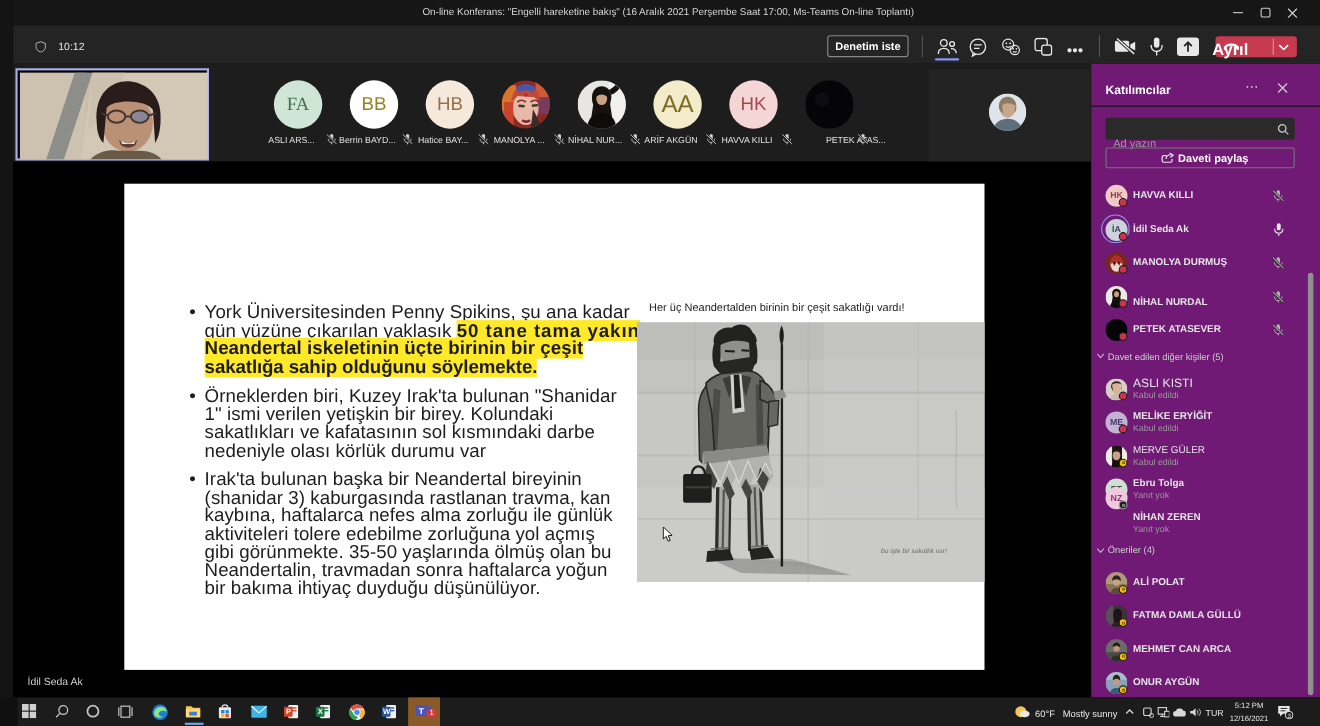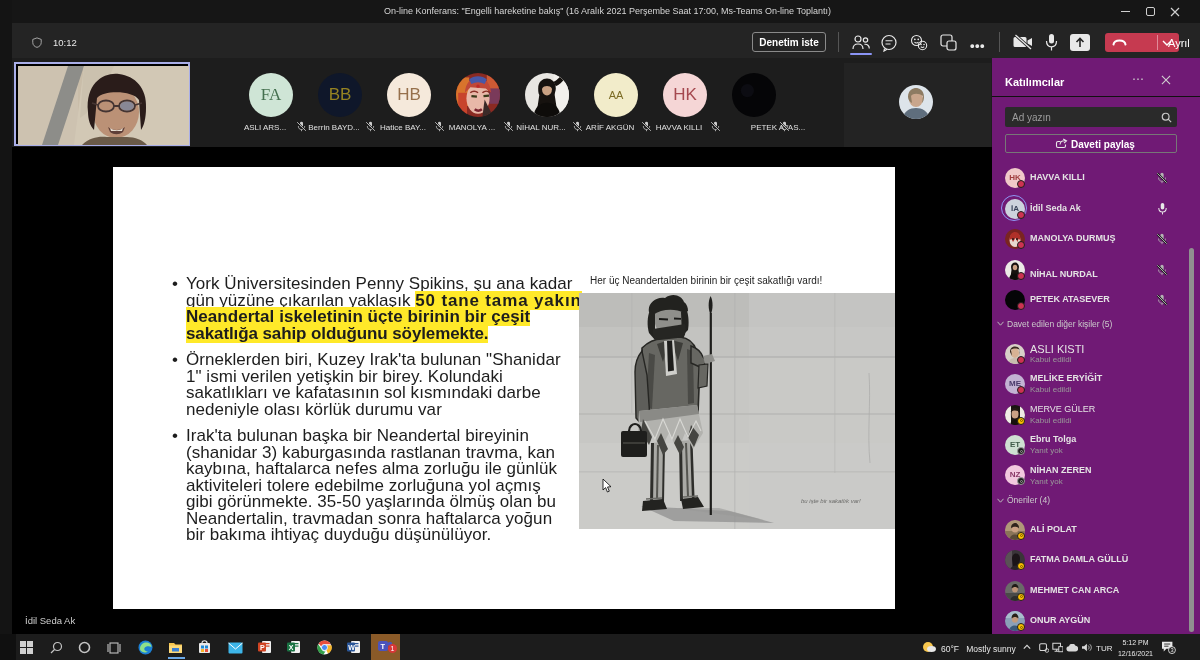--- a/index.html
+++ b/index.html
@@ -87,21 +87,21 @@
 
 <svg class="abs" style="left:1069px;top:33px;" width="22" height="19" viewBox="0 0 22 19">
   <rect x="1" y="1" width="20" height="17" rx="3" fill="#e8e8e8"></rect>
   <path d="M11 14 V6 M7.5 9 L11 5.5 L14.5 9" stroke="#242424" stroke-width="1.6" fill="none"></path>
 </svg>
 
 <div class="abs" style="left:1105px;top:33px;width:74px;height:19px;background:#c63a50;border-radius:3px;"></div>
 <svg class="abs" style="left:1112px;top:39px;" width="15" height="7" viewBox="0 0 15 7">
     <path d="M1.5 5.5 C2 2.5 5 1.5 7.5 1.5 s5.5 1 6 4" fill="none" stroke="#fff" stroke-width="2" stroke-linecap="round"></path>
   </svg>
-<div class="abs" style="left:1168px;top:37px;color:#fff;font-size:11px;font-weight:normal;">Ayrıl</div>
+<div class="abs" style="left:1102px;top:37px;color:#fff;font-size:15px;font-weight:bold;">Ayrıl</div>
 <div class="abs" style="left:1157px;top:35px;width:1px;height:15px;background:#e08a99;"></div>
 <svg class="abs" style="left:1162px;top:40px;" width="10" height="6" viewBox="0 0 10 6">
     <path d="M1 1 L5 5 L9 1" fill="none" stroke="#fff" stroke-width="1.4"></path>
   </svg>
 
 <div class="abs" style="left:12px;top:58px;width:980px;height:89px;background:#1d1d1d;"></div>
 
 <div class="abs" style="left:14px;top:62px;width:176px;height:84px;background:#000;border:2.5px solid #a9aee8;">
   <svg width="171" height="79" viewBox="0 0 171 79" style="position:absolute;left:2px;top:2px;">
     <rect width="171" height="79" fill="#c9bda9"></rect>
@@ -128,21 +128,21 @@
 <div id="strip">
     <div class="abs" style="left:249px;top:73px;width:44px;height:44px;border-radius:50%;background:#cfe5d6;color:#45704f;font-size:17px;text-align:center;line-height:44px;font-family:Liberation Serif, serif;">FA</div>
     <div class="abs" style="left:237px;top:123px;width:56px;color:#e0e0e0;font-size:8px;text-align:center;white-space:nowrap;">ASLI ARS...</div>
     <svg class="abs" style="left:296px;top:121px;" width="11" height="11" viewBox="0 0 14 14">
       <rect x="5.1" y="1" width="3.8" height="7" rx="1.9" fill="#cfcfcf"></rect>
       <path d="M3 6.5 c0 3 1.8 4.3 4 4.3 s4-1.3 4-4.3" fill="none" stroke="#cfcfcf" stroke-width="1"></path>
       <path d="M7 11 v2" stroke="#cfcfcf" stroke-width="1"></path>
       <path d="M1.5 1.5 L12.5 12.5" stroke="#1d1d1d" stroke-width="2.4"></path>
       <path d="M1.5 1.5 L12.5 12.5" stroke="#cfcfcf" stroke-width="1.1"></path>
     </svg>
-    <div class="abs" style="left:318px;top:73px;width:44px;height:44px;border-radius:50%;background:#0f172a;color:#958322;font-size:17px;text-align:center;line-height:44px;">BB</div>
+    <div class="abs" style="left:318px;top:73px;width:44px;height:44px;border-radius:50%;background:#ffffff;color:#958322;font-size:17px;text-align:center;line-height:44px;">BB</div>
     <div class="abs" style="left:306px;top:123px;width:56px;color:#e0e0e0;font-size:8px;text-align:center;white-space:nowrap;">Berrin BAYD...</div>
     <svg class="abs" style="left:365px;top:121px;" width="11" height="11" viewBox="0 0 14 14">
       <rect x="5.1" y="1" width="3.8" height="7" rx="1.9" fill="#cfcfcf"></rect>
       <path d="M3 6.5 c0 3 1.8 4.3 4 4.3 s4-1.3 4-4.3" fill="none" stroke="#cfcfcf" stroke-width="1"></path>
       <path d="M7 11 v2" stroke="#cfcfcf" stroke-width="1"></path>
       <path d="M1.5 1.5 L12.5 12.5" stroke="#1d1d1d" stroke-width="2.4"></path>
       <path d="M1.5 1.5 L12.5 12.5" stroke="#cfcfcf" stroke-width="1.1"></path>
     </svg>
     <div class="abs" style="left:387px;top:73px;width:44px;height:44px;border-radius:50%;background:#f5e9db;color:#96704c;font-size:17px;text-align:center;line-height:44px;">HB</div>
     <div class="abs" style="left:375px;top:123px;width:56px;color:#e0e0e0;font-size:8px;text-align:center;white-space:nowrap;">Hatice BAY...</div>
@@ -200,21 +200,21 @@
         </g>
       </svg></div>
     <div class="abs" style="left:513px;top:123px;width:56px;color:#e0e0e0;font-size:8px;text-align:center;white-space:nowrap;">NİHAL NUR...</div>
     <svg class="abs" style="left:572px;top:121px;" width="11" height="11" viewBox="0 0 14 14">
       <rect x="5.1" y="1" width="3.8" height="7" rx="1.9" fill="#cfcfcf"></rect>
       <path d="M3 6.5 c0 3 1.8 4.3 4 4.3 s4-1.3 4-4.3" fill="none" stroke="#cfcfcf" stroke-width="1"></path>
       <path d="M7 11 v2" stroke="#cfcfcf" stroke-width="1"></path>
       <path d="M1.5 1.5 L12.5 12.5" stroke="#1d1d1d" stroke-width="2.4"></path>
       <path d="M1.5 1.5 L12.5 12.5" stroke="#cfcfcf" stroke-width="1.1"></path>
     </svg>
-    <div class="abs" style="left:594px;top:73px;width:44px;height:44px;border-radius:50%;background:#f2ecca;color:#7c6c25;font-size:11px;text-align:center;line-height:44px;">AA</div>
+    <div class="abs" style="left:594px;top:73px;width:44px;height:44px;border-radius:50%;background:#f2ecca;color:#7c6c25;font-size:22px;text-align:center;line-height:44px;">AA</div>
     <div class="abs" style="left:582px;top:123px;width:56px;color:#e0e0e0;font-size:8px;text-align:center;white-space:nowrap;">ARİF AKGÜN</div>
     <svg class="abs" style="left:641px;top:121px;" width="11" height="11" viewBox="0 0 14 14">
       <rect x="5.1" y="1" width="3.8" height="7" rx="1.9" fill="#cfcfcf"></rect>
       <path d="M3 6.5 c0 3 1.8 4.3 4 4.3 s4-1.3 4-4.3" fill="none" stroke="#cfcfcf" stroke-width="1"></path>
       <path d="M7 11 v2" stroke="#cfcfcf" stroke-width="1"></path>
       <path d="M1.5 1.5 L12.5 12.5" stroke="#1d1d1d" stroke-width="2.4"></path>
       <path d="M1.5 1.5 L12.5 12.5" stroke="#cfcfcf" stroke-width="1.1"></path>
     </svg>
     <div class="abs" style="left:663px;top:73px;width:44px;height:44px;border-radius:50%;background:#f5d6d6;color:#a5484f;font-size:17px;text-align:center;line-height:44px;">HK</div>
     <div class="abs" style="left:651px;top:123px;width:56px;color:#e0e0e0;font-size:8px;text-align:center;white-space:nowrap;">HAVVA KILLI</div>
@@ -343,21 +343,21 @@
 
 <div class="abs" id="sidebar" style="left:992px;top:58px;width:208px;height:576px;background:#701a75;">
   <div class="abs" style="left:13px;top:18px;color:#fff;font-size:11px;font-weight:bold;">Katılımcılar</div>
   <div class="abs" style="left:140px;top:14px;color:#d0d0d0;font-size:12px;letter-spacing:1px;">⋯</div>
   <svg class="abs" style="left:169px;top:17px;" width="10" height="10" viewBox="0 0 11 11">
       <path d="M1 1 L10 10 M10 1 L1 10" stroke="#d0d0d0" stroke-width="1.2"></path>
     </svg>
   <div class="abs" style="left:0;top:38px;width:208px;height:1px;background:#111;"></div>
 
   <div class="abs" style="left:13px;top:49px;width:172px;height:20px;background:#2a2a2a;border-radius:2px;"></div>
-  <div class="abs" style="left:20px;top:54px;color:#9c9c9c;font-size:10px;">Ad yazın</div>
+  <div class="abs" style="left:20px;top:68px;color:#9c9c9c;font-size:10px;">Ad yazın</div>
   <svg class="abs" style="left:169px;top:54px;" width="11" height="11" viewBox="0 0 13 13">
       <circle cx="5.5" cy="5.5" r="4" fill="none" stroke="#c9c9c9" stroke-width="1.4"></circle>
       <path d="M8.5 8.5 L12 12" stroke="#c9c9c9" stroke-width="1.4"></path>
     </svg>
 
   <div class="abs" style="left:13px;top:76px;width:172px;height:19px;border:1px solid #777;border-radius:2px;"></div>
   <svg class="abs" style="left:63px;top:80px;" width="13" height="11" viewBox="0 0 13 11">
       <path d="M5.5 3.5 H3 a1.5 1.5 0 0 0-1.5 1.5 V8 A1.5 1.5 0 0 0 3 9.5 h6 A1.5 1.5 0 0 0 10.5 8 V6.5" fill="none" stroke="#e8e8e8" stroke-width="1.1"></path>
       <path d="M5 6.5 c.3-2.8 2.2-4 5-3.8 M8.2 1 L11.5 2.9 L9 5.2" fill="none" stroke="#e8e8e8" stroke-width="1.1"></path>
     </svg>
@@ -498,21 +498,21 @@
       </div>
       <div class="abs" style="left:38px;top:345.5px;color:#e4e4e4;font-size:9px;font-weight:normal;white-space:nowrap;">MERVE GÜLER</div>
       <div class="abs" style="left:38px;top:357.5px;color:#9a9a9a;font-size:8px;white-space:nowrap;">Kabul edildi</div>
       <div class="abs" style="left:13px;top:377px;width:20px;height:20px;">
         <div class="abs" style="left:0;top:0;width:20px;height:20px;border-radius:50%;background:#cfe0d2;color:#3f5a48;font-size:8px;font-weight:bold;text-align:center;line-height:20px;">ET</div>
         <div class="abs" style="left:12px;top:12px;width:8px;height:8px;border-radius:50%;background:#1e1e1e;border:1px solid #999;"></div>
         <div class="abs" style="left:14.5px;top:14.5px;width:3px;height:3px;border-radius:50%;border:1px solid #999;"></div>
       </div>
       <div class="abs" style="left:38px;top:376px;color:#e4e4e4;font-size:9px;font-weight:bold;white-space:nowrap;">Ebru Tolga</div>
       <div class="abs" style="left:38px;top:388px;color:#9a9a9a;font-size:8px;white-space:nowrap;">Yanıt yok</div>
-      <div class="abs" style="left:13px;top:407px;width:32px;height:20px;">
+      <div class="abs" style="left:13px;top:385px;width:32px;height:20px;">
         <div class="abs" style="left:0;top:0;width:20px;height:20px;border-radius:50%;background:#f2c8de;color:#8a3a68;font-size:8px;font-weight:bold;text-align:center;line-height:20px;">NZ</div>
         <div class="abs" style="left:12px;top:12px;width:8px;height:8px;border-radius:50%;background:#1e1e1e;border:1px solid #999;"></div>
         <div class="abs" style="left:14.5px;top:14.5px;width:3px;height:3px;border-radius:50%;border:1px solid #999;"></div>
       </div>
       <div class="abs" style="left:38px;top:406.5px;color:#e4e4e4;font-size:9px;font-weight:bold;white-space:nowrap;">NİHAN ZEREN</div>
       <div class="abs" style="left:38px;top:418.5px;color:#9a9a9a;font-size:8px;white-space:nowrap;">Yanıt yok</div>
       <svg class="abs" style="left:5px;top:440px;" width="7" height="5" viewBox="0 0 7 5">
         <path d="M0.5 0.8 L3.5 4.2 L6.5 0.8" fill="none" stroke="#bbb" stroke-width="1"></path>
       </svg>
       <div class="abs" style="left:15px;top:437px;color:#cccccc;font-size:8.5px;">Öneriler (4)</div>

